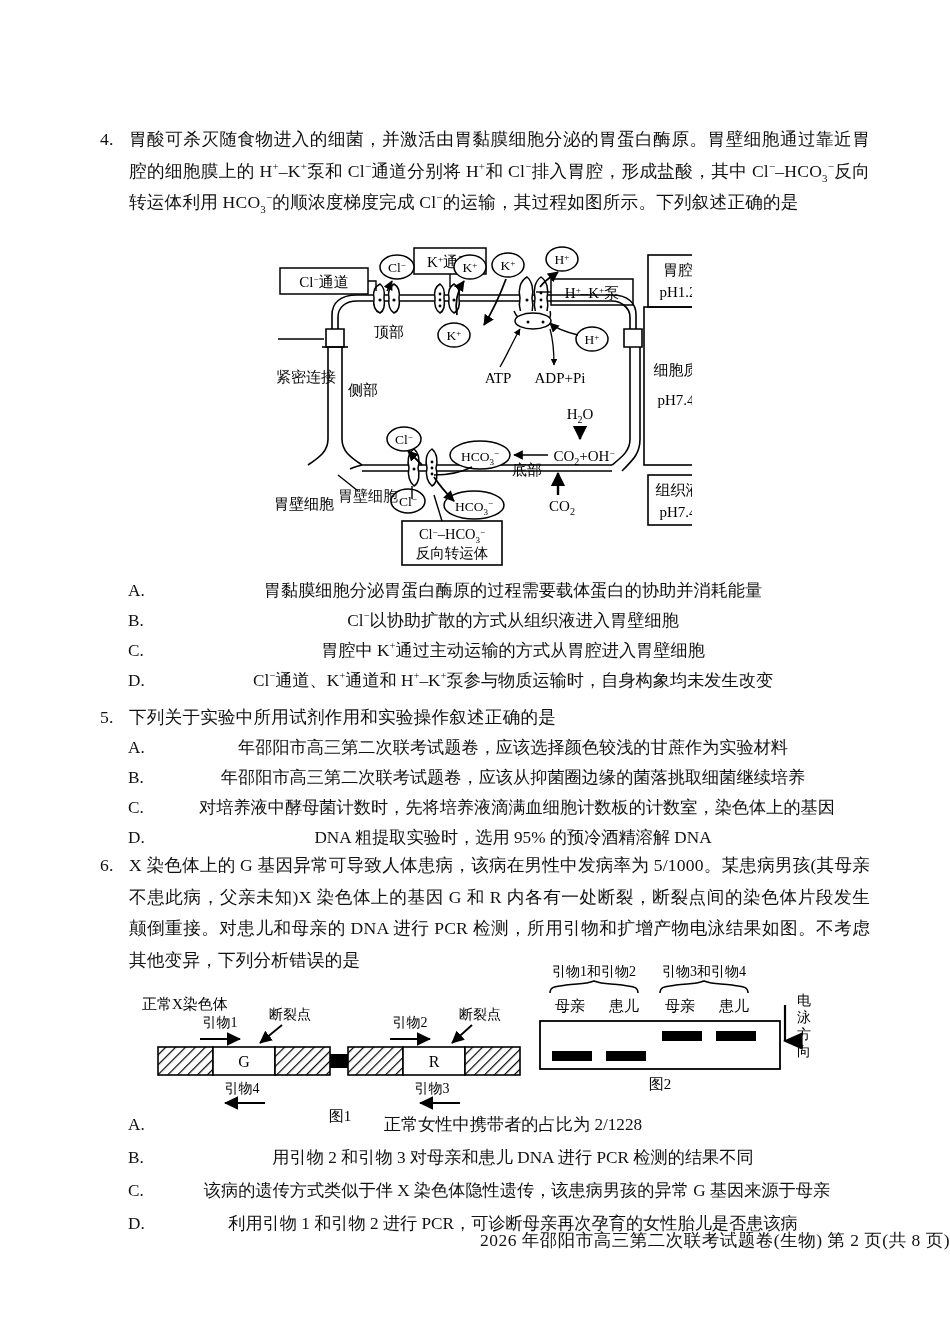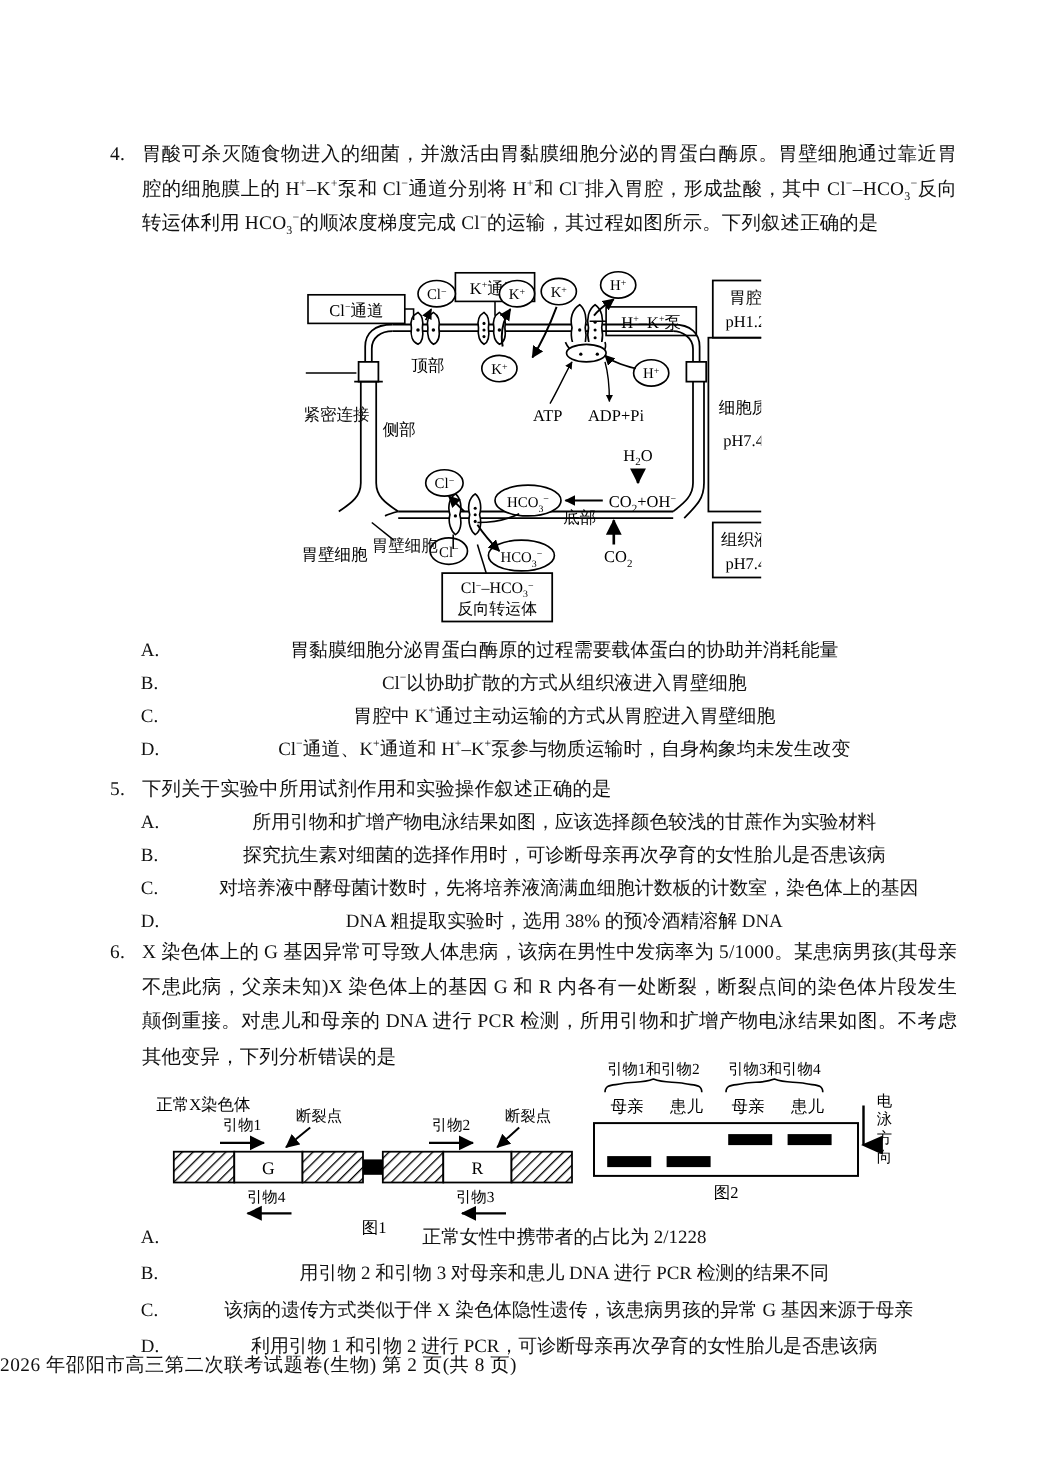--- a/index.html
+++ b/index.html
@@ -81,21 +81,21 @@
     width: 320px;
     height: 135px;
   }
 
   
   #footer {
     position: absolute;
     left: 0;
     top: 1228px;
     width: 950px;
-    text-align: left;
+    text-align: right;
     font-size: 17.5px;
     letter-spacing: 0.5px;
   }
 
   text { font-family: "Liberation Serif", "DejaVu Serif", serif; }
 </style>
 </head>
 <body>
 
 <div class="page">
@@ -298,33 +298,33 @@
     <span class="lbl">D.</span>
     <span class="txt">Cl<sup>−</sup>通道、K<sup>+</sup>通道和 H<sup>+</sup>–K<sup>+</sup>泵参与物质运输时，自身构象均未发生改变</span>
   </div>
 
   <div class="q" style="left:100px; top:702px; width:770px;">
     <span class="num">5.</span>
     <div class="body">下列关于实验中所用试剂作用和实验操作叙述正确的是</div>
   </div>
   <div class="opt" style="left:128px; top:733px; width:740px;">
     <span class="lbl">A.</span>
-    <span class="txt">所用引物和扩增产物电泳结果如图，应该选择颜色较浅的甘蔗作为实验材料</span>
+    <span class="txt">年邵阳市高三第二次联考试题卷，应该选择颜色较浅的甘蔗作为实验材料</span>
   </div>
   <div class="opt" style="left:128px; top:763px; width:740px;">
     <span class="lbl">B.</span>
-    <span class="txt">探究抗生素对细菌的选择作用时，可诊断母亲再次孕育的女性胎儿是否患该病</span>
+    <span class="txt">年邵阳市高三第二次联考试题卷，应该从抑菌圈边缘的菌落挑取细菌继续培养</span>
   </div>
   <div class="opt" style="left:128px; top:793px; width:748px;">
     <span class="lbl">C.</span>
     <span class="txt">对培养液中酵母菌计数时，先将培养液滴满血细胞计数板的计数室，染色体上的基因</span>
   </div>
   <div class="opt" style="left:128px; top:823px; width:740px;">
     <span class="lbl">D.</span>
-    <span class="txt">DNA 粗提取实验时，选用 38% 的预冷酒精溶解 DNA</span>
+    <span class="txt">DNA 粗提取实验时，选用 95% 的预冷酒精溶解 DNA</span>
   </div>
 
   <div class="q" style="left:100px; top:850px; width:770px;">
     <span class="num">6.</span>
     <div class="body">X 染色体上的 G 基因异常可导致人体患病，该病在男性中发病率为 5/1000。某患病男孩(其母亲不患此病，父亲未知)X 染色体上的基因 G 和 R 内各有一处断裂，断裂点间的染色体片段发生颠倒重接。对患儿和母亲的 DNA 进行 PCR 检测，所用引物和扩增产物电泳结果如图。不考虑其他变异，下列分析错误的是</div>
   </div>
 
   <div id="fig-chrom">
     <svg width="420" height="135" viewBox="0 0 420 135" xmlns="http://www.w3.org/2000/svg">
       <defs>

